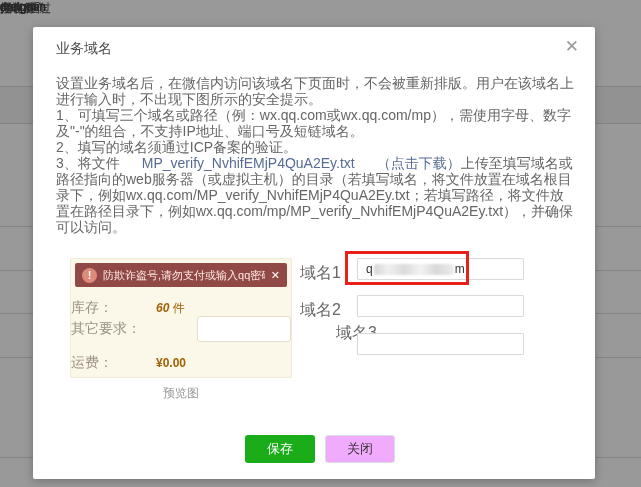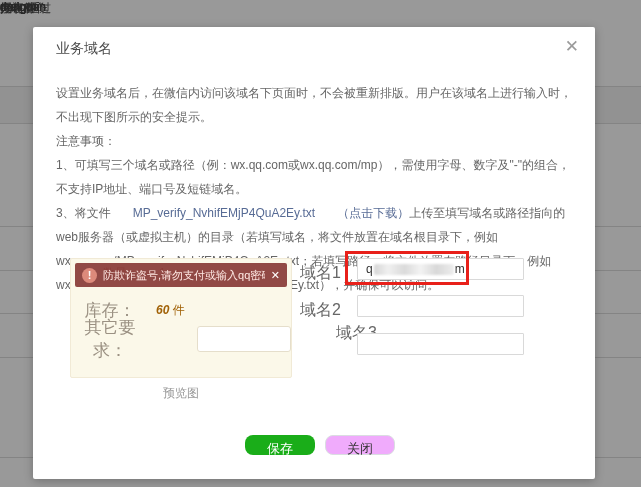--- a/index.html
+++ b/index.html
@@ -31,22 +31,22 @@
     position:absolute; left:33px; top:27px; width:562px; height:452px;
     background:#fff; border-radius:2px; box-shadow:0 2px 10px rgba(0,0,0,0.25);
   }
   .modal-title { position:absolute; left:23px; top:13px; font-size:14px; color:#4a4a4a; }
   .modal-close {
     position:absolute; right:16px; top:10px; font-size:17px; color:#9b9b9b;
     cursor:pointer; line-height:20px; font-weight:300;
   }
 
   .modal-body {
-    position:absolute; left:23px; top:54px; width:520px;
-    font-size:12px; line-height:24px; color:#666;
+    position:absolute; left:23px; top:48px; width:520px;
+    font-size:14px; line-height:16px; color:#666;
   }
   .modal-body p { margin:0; }
   .link { color:#576b95; text-decoration:none; cursor:pointer;padding-left:22px; }
   .count-red { color:#e64340; }
 
   
   .preview-card {
     position:absolute; left:37px; top:231px; width:222px; height:120px;
     background:#fbf8e9; border:1px solid #f1ead6; border-radius:2px; overflow:hidden;
   }
@@ -60,21 +60,21 @@
     display:flex; align-items:center; padding:0 7px; gap:6px;
   }
   .warn-icon {
     width:15px; height:15px; border-radius:50%; background:#dd8a7b; color:#fff;
     font-size:11px; font-weight:bold; text-align:center; line-height:15px; flex:none;
   }
   .warn-text { flex:1; color:#ffe9e4; font-size:11px; white-space:nowrap; overflow:hidden; }
   .warn-close { color:#fff; font-size:11px; font-weight:bold; flex:none; }
 
   .pv-row { position:absolute; left:0; display:flex; align-items:center; width:100%; }
-  .pv-label { width:78px; text-align:center; color:#9b9183; font-size:17px; flex:none; }
+  .pv-label { width:78px; text-align:left; color:#9b9183; font-size:14px; flex:none; }
   .pv-val { margin-left:7px; color:#a16207; }
   .row-stock { top:40px; }
   .stock-num { font-style:italic; font-weight:bold; }
   .row-other { top:57px;gap:41px; }
   .pv-input {
     margin-left:7px; width:134px; height:26px; background:#fff;
     border:1px solid #e5decb; border-radius:3px;
   }
   .row-ship { top:95px; }
   .ship-val { font-weight:bold; }
@@ -99,21 +99,21 @@
     background:linear-gradient(90deg,#d6d6d6,#f0f0f0 18%,#dadada 38%,#f3f3f3 58%,#d8d8d8 78%,#ededed);
     filter:blur(1.3px); vertical-align:middle;
   }
   .annotation-box {
     position:absolute; left:312px; top:224px; width:124px; height:34px;
     border:3px solid #e8201a; pointer-events:none;
   }
 
   
   .btn {
-    position:absolute; top:408px; width:70px; height:20px; border-radius:8px;
+    position:absolute; top:408px; width:70px; height:28px; border-radius:3px;
     font-size:13px; text-align:center; line-height:28px; cursor:pointer;
     font-family:inherit;
   }
   .btn-save { left:212px; background:#1aad19; color:#fff; border:none; }
   .btn-close { left:292px; background:#f0abfc; color:#353535; border:1px solid #dadde1; line-height:26px; }
 </style>
 </head>
 <body>
 
 <div class="bg-page">
@@ -137,41 +137,45 @@
 
 <div class="overlay"></div>
 
 <div class="modal">
 
   <div class="modal-title">业务域名</div>
   <div class="modal-close">✕</div>
 
   <div class="modal-body">
     <p><span>设置业务域名后，在微信内访问该域名下页面时，不会被重新排版。用户在该域名上进行输入时，不出现下图所示的安全提示。</span></p>
-    <p>注意事项：</p>
     <p>1、可填写三个域名或路径（例：wx.qq.com或wx.qq.com/mp），需使用字母、数字及"-"的组合，不支持IP地址、端口号及短链域名。</p>
+    <p>2、填写的域名须通过ICP备案的验证。</p>
     <p><span>3、将文件</span><a class="link">MP_verify_NvhifEMjP4QuA2Ey.txt</a><a class="link">（点击下载）</a><span>上传至填写域名或路径指向的web服务器（或虚拟主机）的目录（若填写域名，将文件放置在域名根目录下，例如wx.qq.com/MP_verify_NvhifEMjP4QuA2Ey.txt；若填写路径，将文件放置在路径目录下，例如wx.qq.com/mp/MP_verify_NvhifEMjP4QuA2Ey.txt），并确保可以访问。</span></p>
   </div>
 
   <div class="preview-card">
     <div class="qty-row">
       <span>数量：</span><span>-</span><span>1</span><span>+</span>
     </div>
     <div class="warn-banner">
       <span class="warn-icon">!</span>
       <span class="warn-text">防欺诈盗号,请勿支付或输入qq密码</span>
       <span class="warn-close">✕</span>
     </div>
     <div class="pv-row row-stock">
       <span class="pv-label">库存：</span>
       <span class="pv-val"><span class="stock-num">60</span> <span>件</span></span>
     </div>
     <div class="pv-row row-other">
       <span class="pv-label">其它要求：</span>
       <span class="pv-input"></span>
+    </div>
+    <div class="pv-row row-ship">
+      <span class="pv-label">运费：</span>
+      <span class="pv-val ship-val">¥0.00</span>
     </div>
   </div>
   <div class="preview-caption">预览图</div>
 
   <span class="dm-label l1">域名1</span>
   <span class="dm-label l2">域名2</span>
   <span class="dm-label l3">域名3</span>
 
   <div class="dm-input i1">
     <span>q</span>

